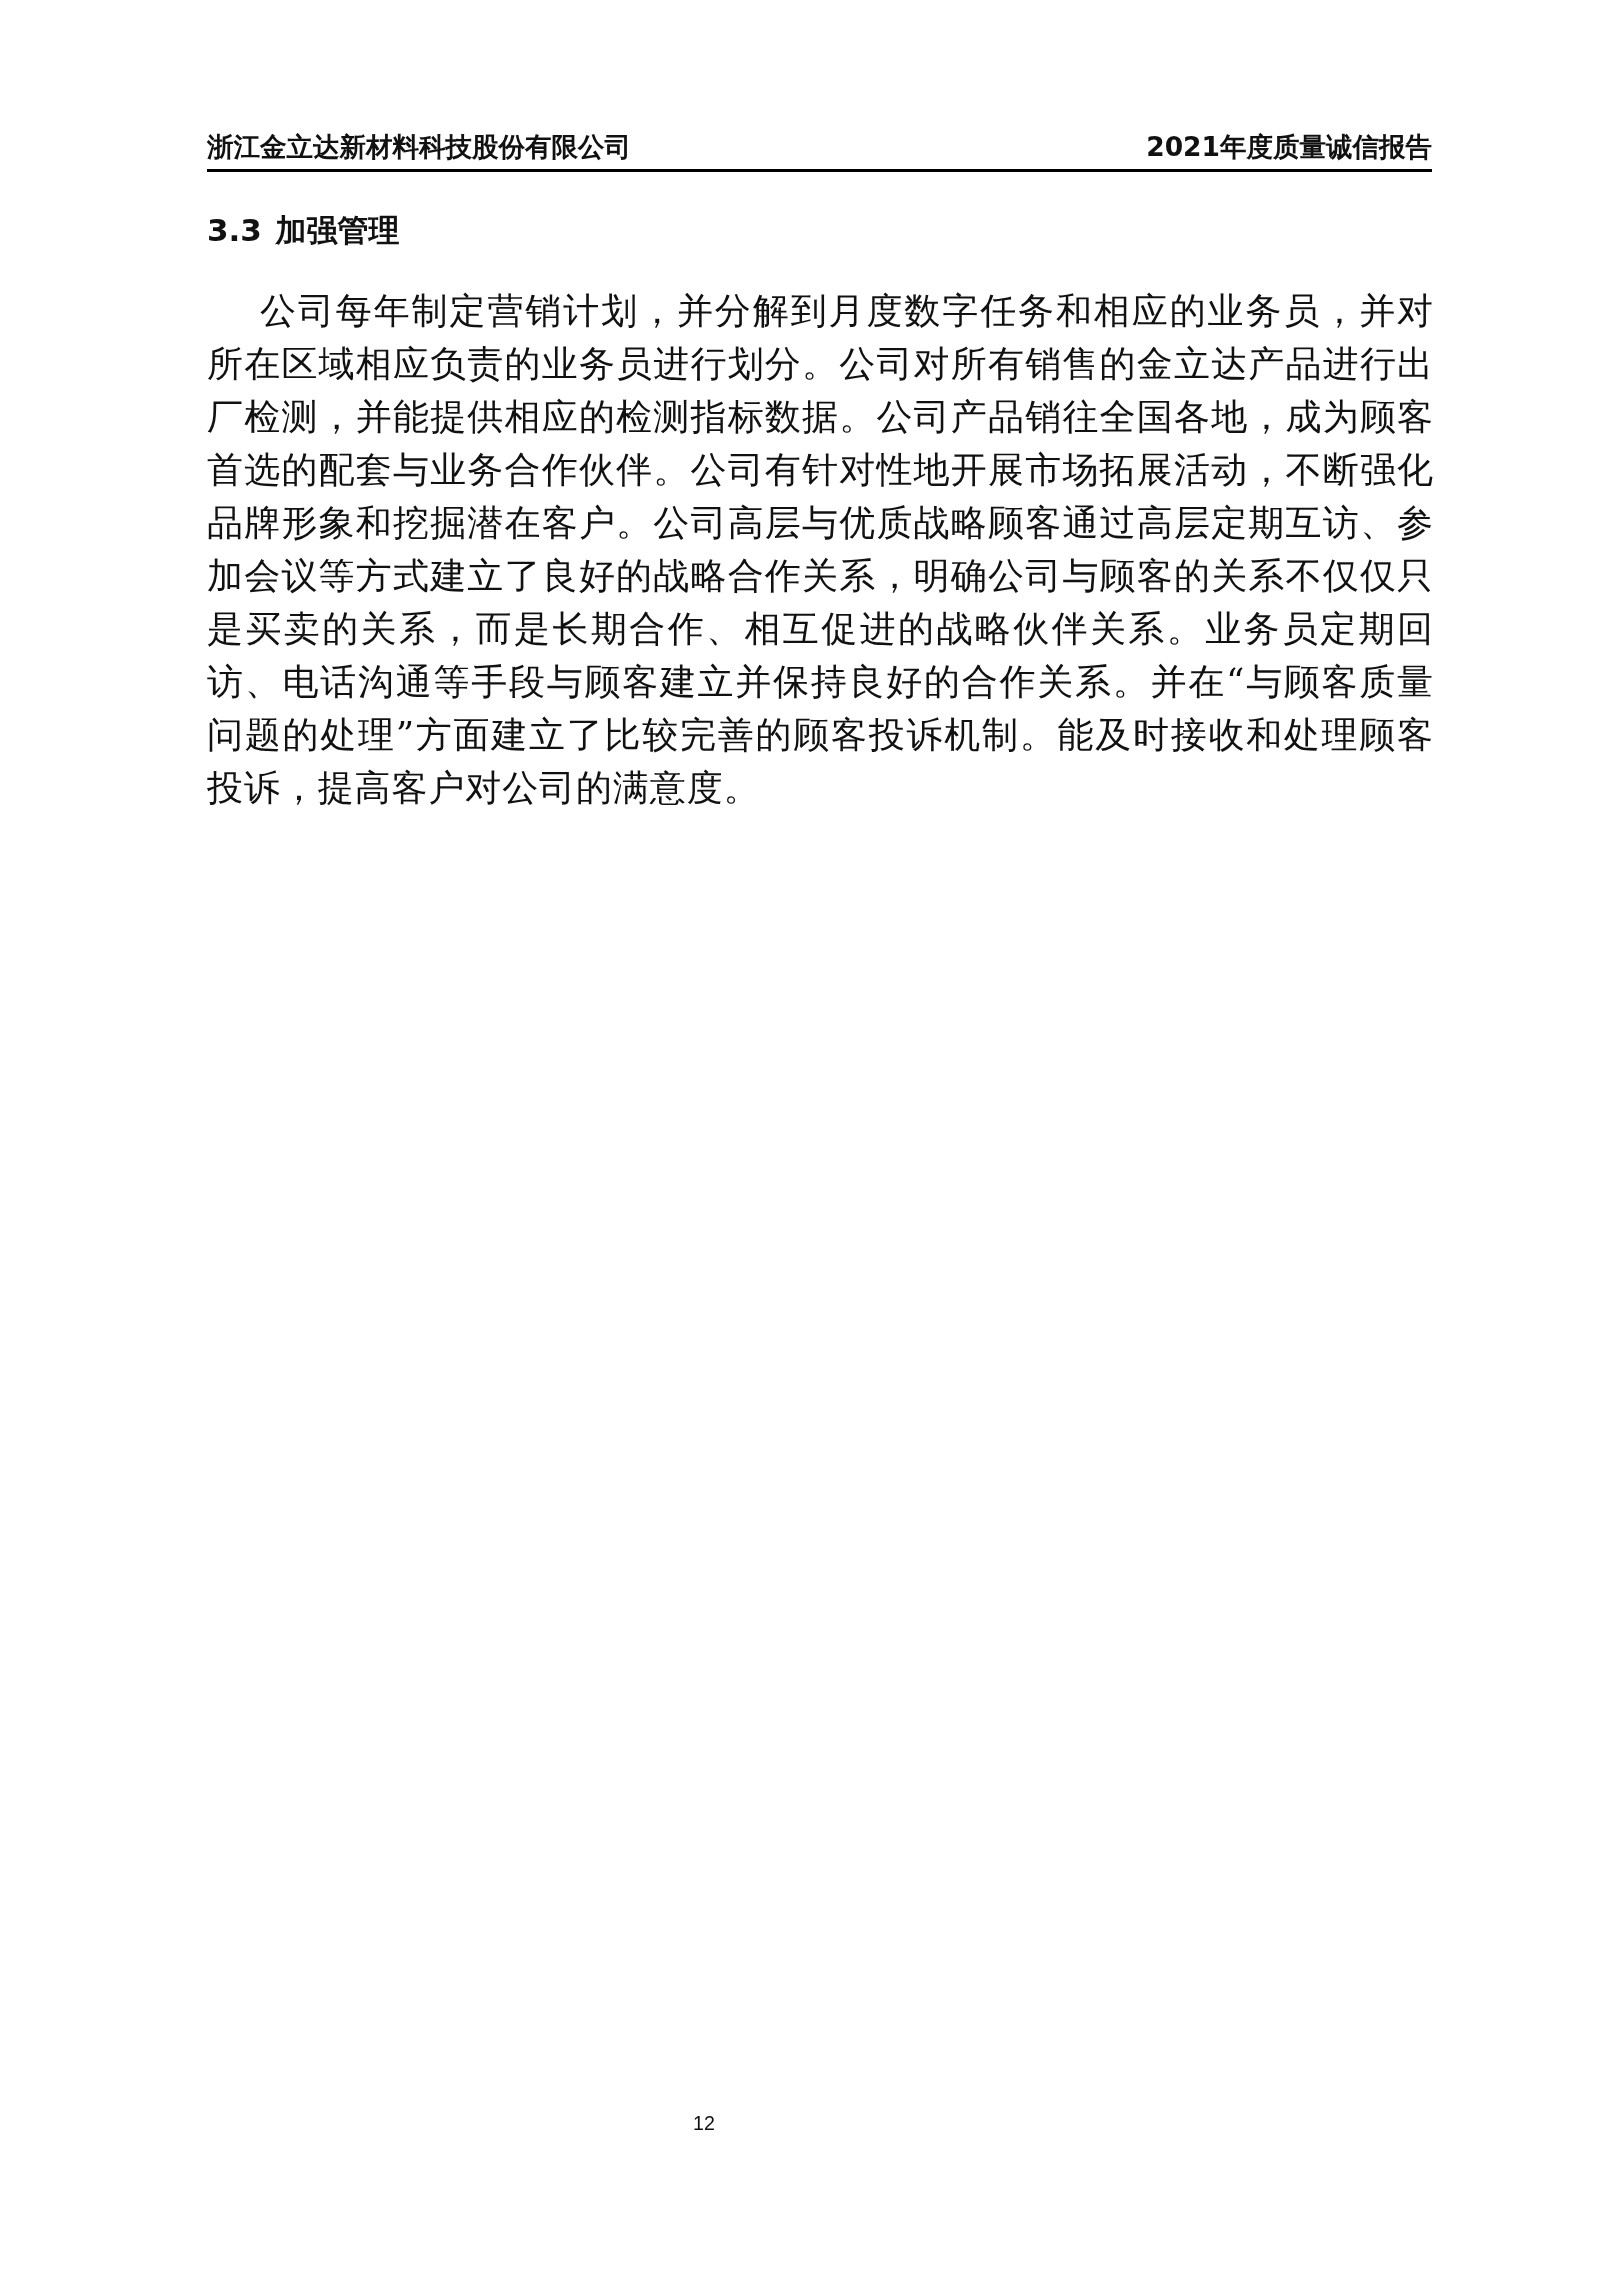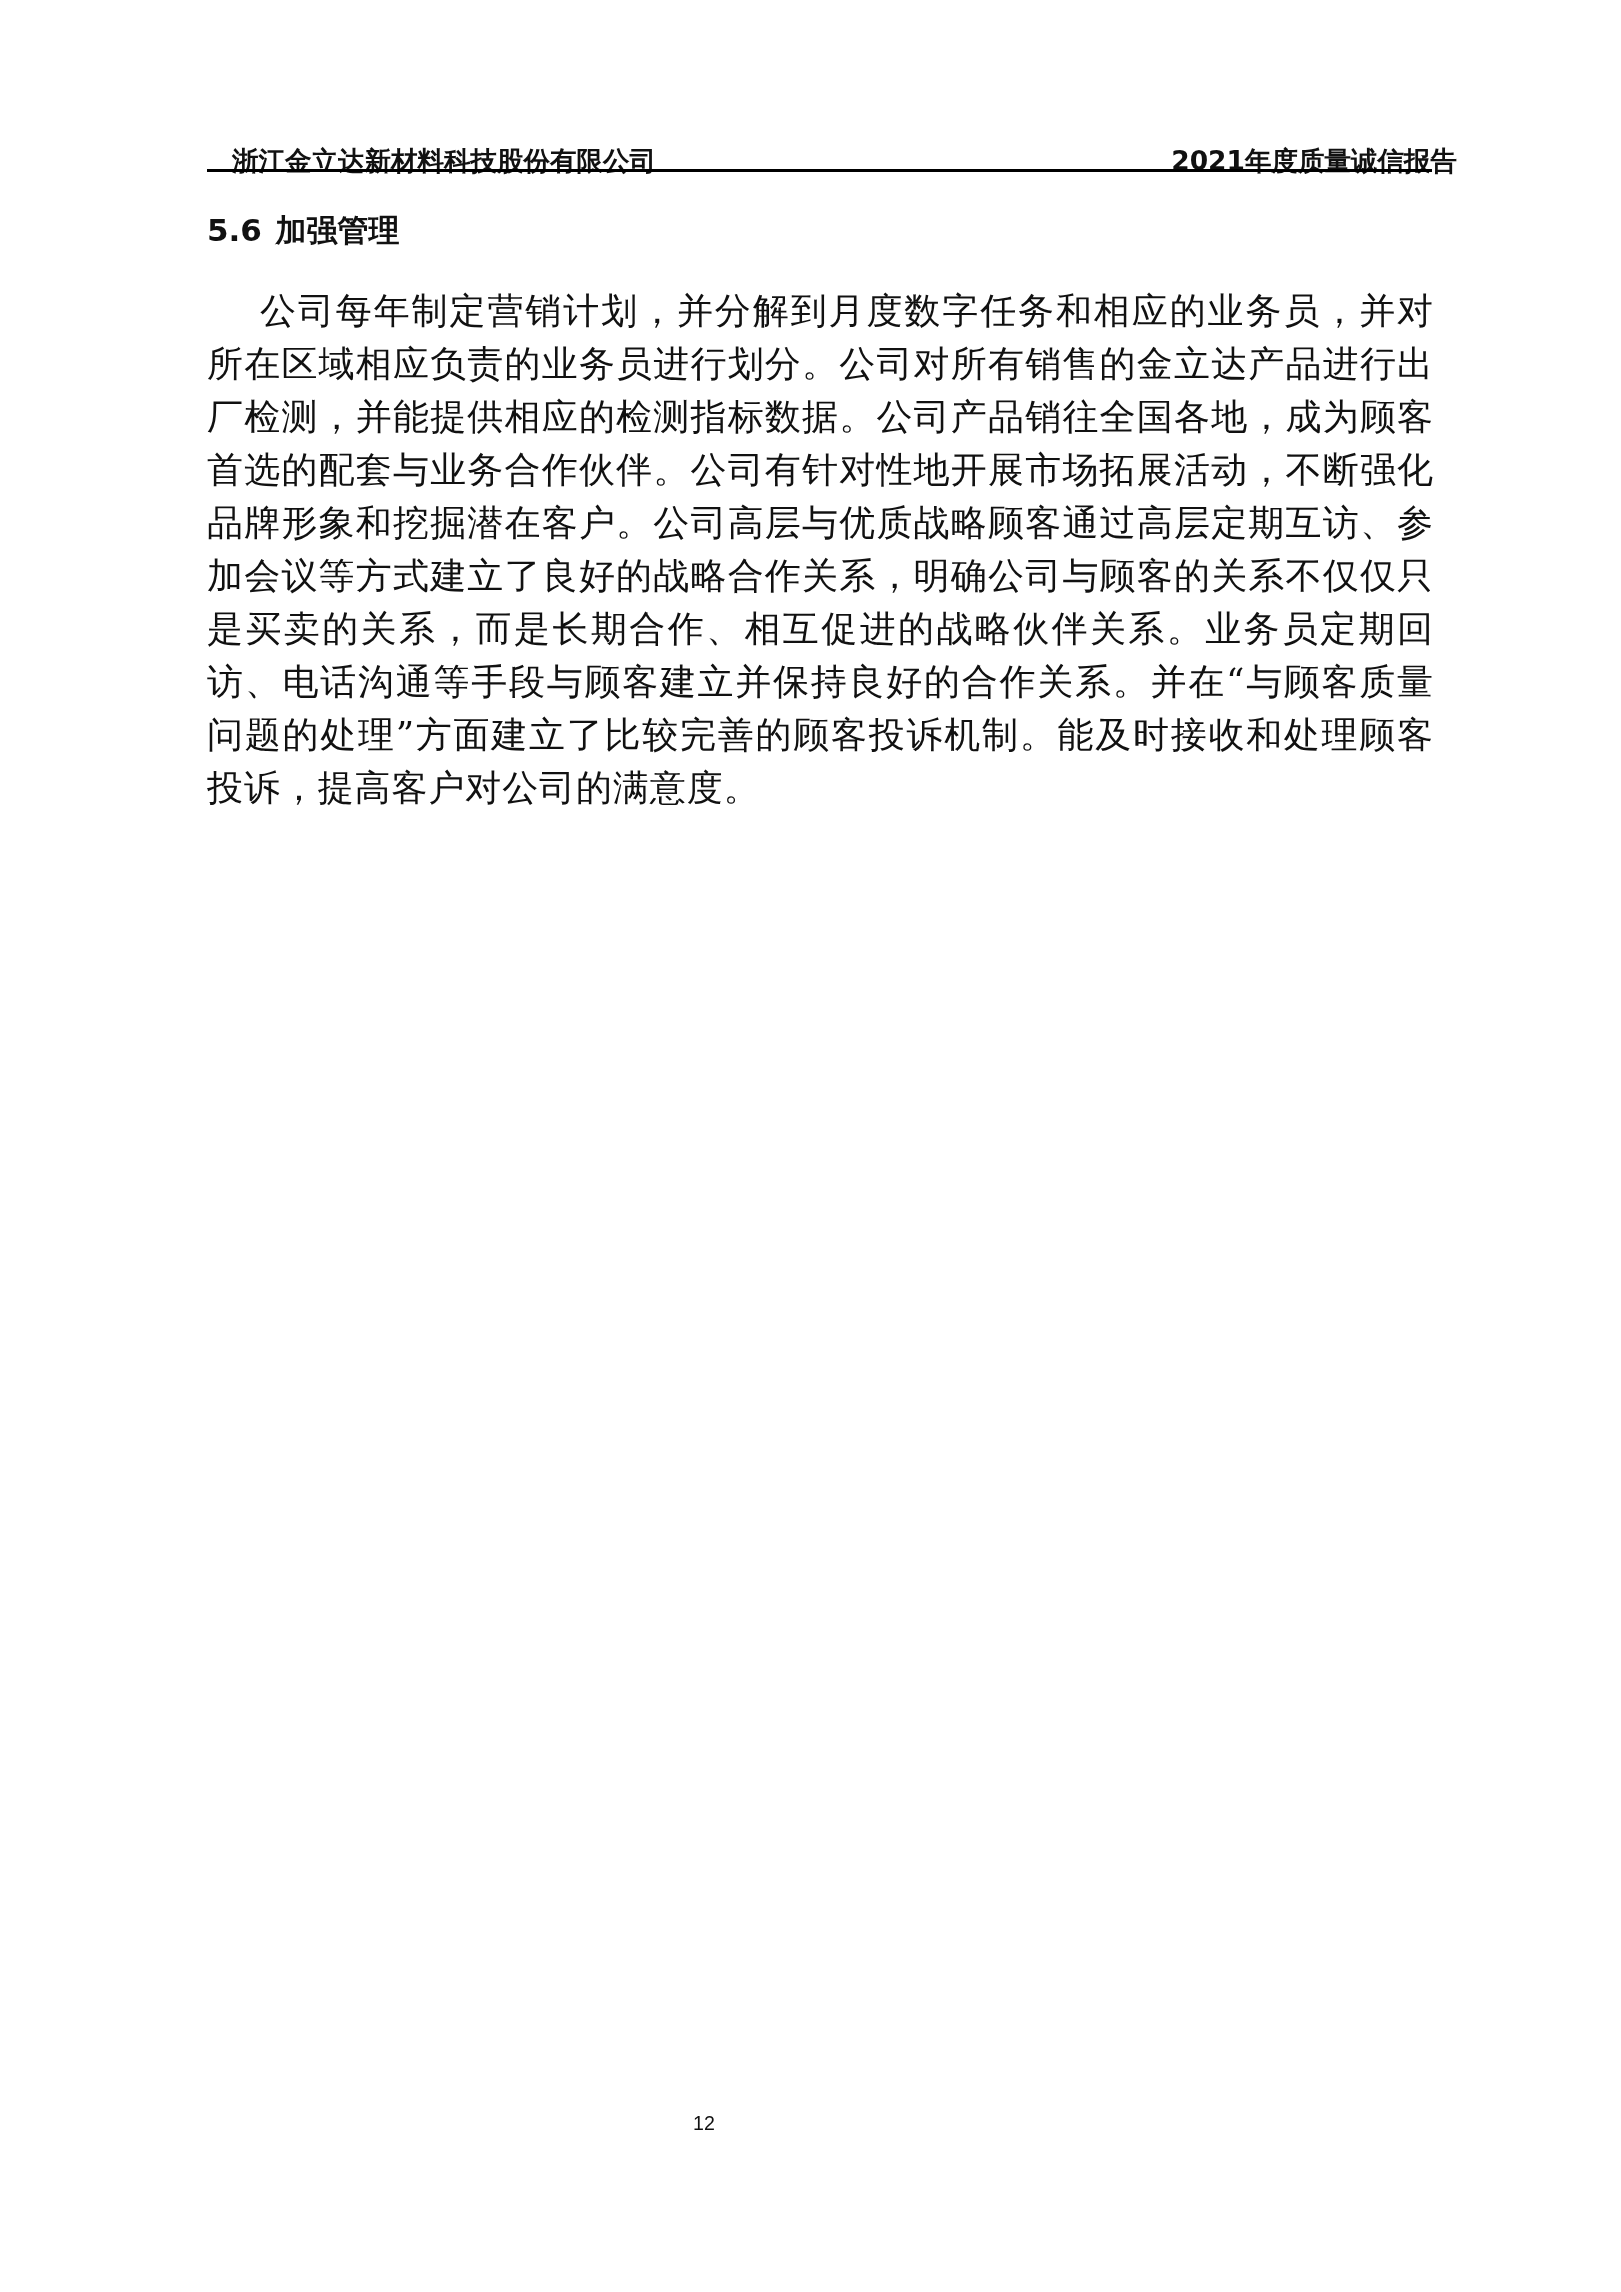--- a/index.html
+++ b/index.html
@@ -11,24 +11,23 @@
       width: 1621px;
       height: 2293px;
       position: relative;
       overflow: hidden;
       font-family: "DejaVu Sans", "Liberation Sans", sans-serif;
       color: #111111;
     }
     .page-header {
       position: absolute;
       left: 207px;
-      top: 144px;
+      top: 130px;
       width: 1225px;
       height: 39px;
-      margin-left: 25px;
     }
     .header-left {
       position: absolute;
       left: 0;
       top: 0;
       font-size: 26.5px;
       line-height: 33px;
       font-weight: bold;
       letter-spacing: 0px;
     }
@@ -91,21 +90,21 @@
 </head>
 <body>
 
 <div class="page-header">
   <div class="header-left">浙江金立达新材料科技股份有限公司</div>
   <div class="header-right">2021年度质量诚信报告</div>
 </div>
 <div class="header-rule"></div>
 
 <div class="section-title">
-  <span class="num">5.6</span><span>加强管理</span>
+  <span class="num">3.3</span><span>加强管理</span>
 </div>
 
 <div class="body-text">
   <p class="para">公司每年制定营销计划，并分解到月度数字任务和相应的业务员，并对所在区域相应负责的业务员进行划分。公司对所有销售的金立达产品进行出厂检测，并能提供相应的检测指标数据。公司产品销往全国各地，成为顾客首选的配套与业务合作伙伴。公司有针对性地开展市场拓展活动，不断强化品牌形象和挖掘潜在客户。公司高层与优质战略顾客通过高层定期互访、参加会议等方式建立了良好的战略合作关系，明确公司与顾客的关系不仅仅只是买卖的关系，而是长期合作、相互促进的战略伙伴关系。业务员定期回访、电话沟通等手段与顾客建立并保持良好的合作关系。并在“与顾客质量问题的处理”方面建立了比较完善的顾客投诉机制。能及时接收和处理顾客投诉，提高客户对公司的满意度。</p>
 </div>
 
 <div class="page-number">12</div>
 
 
 </body></html>

